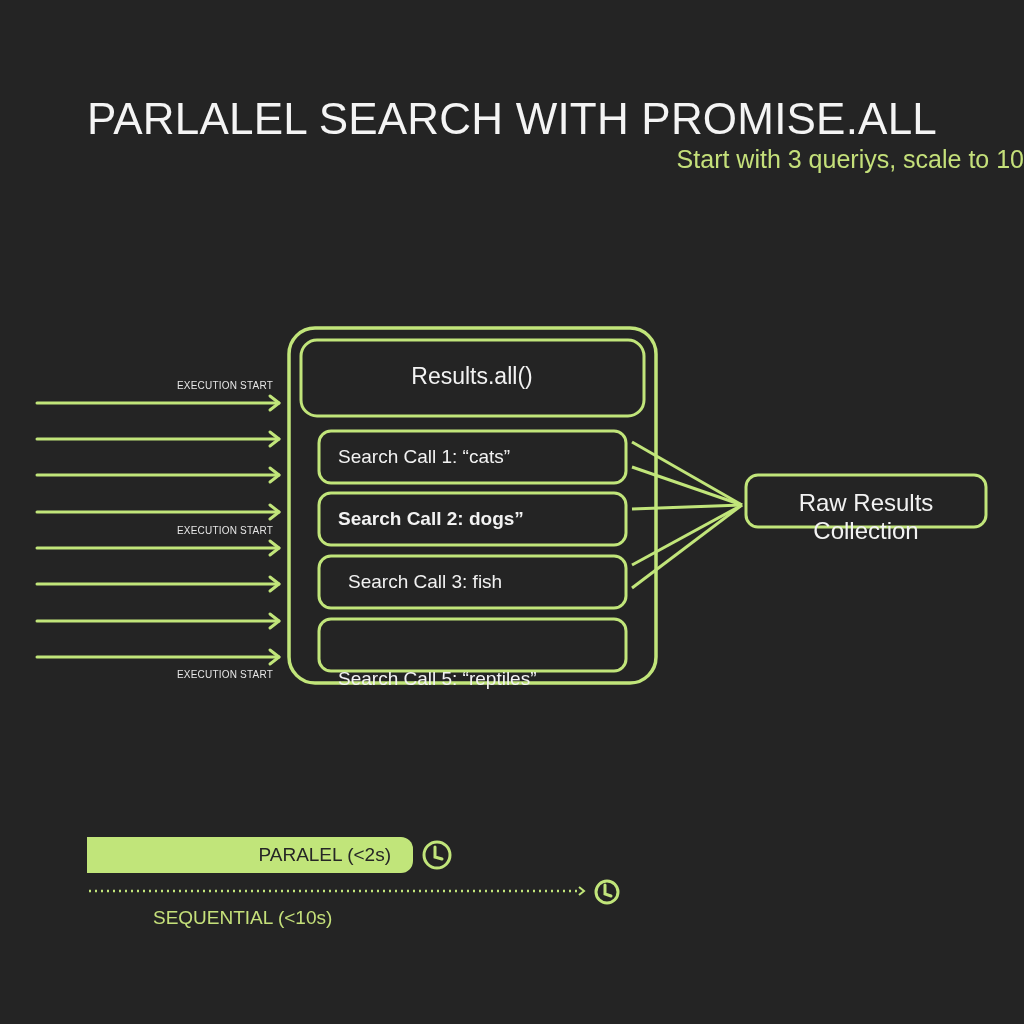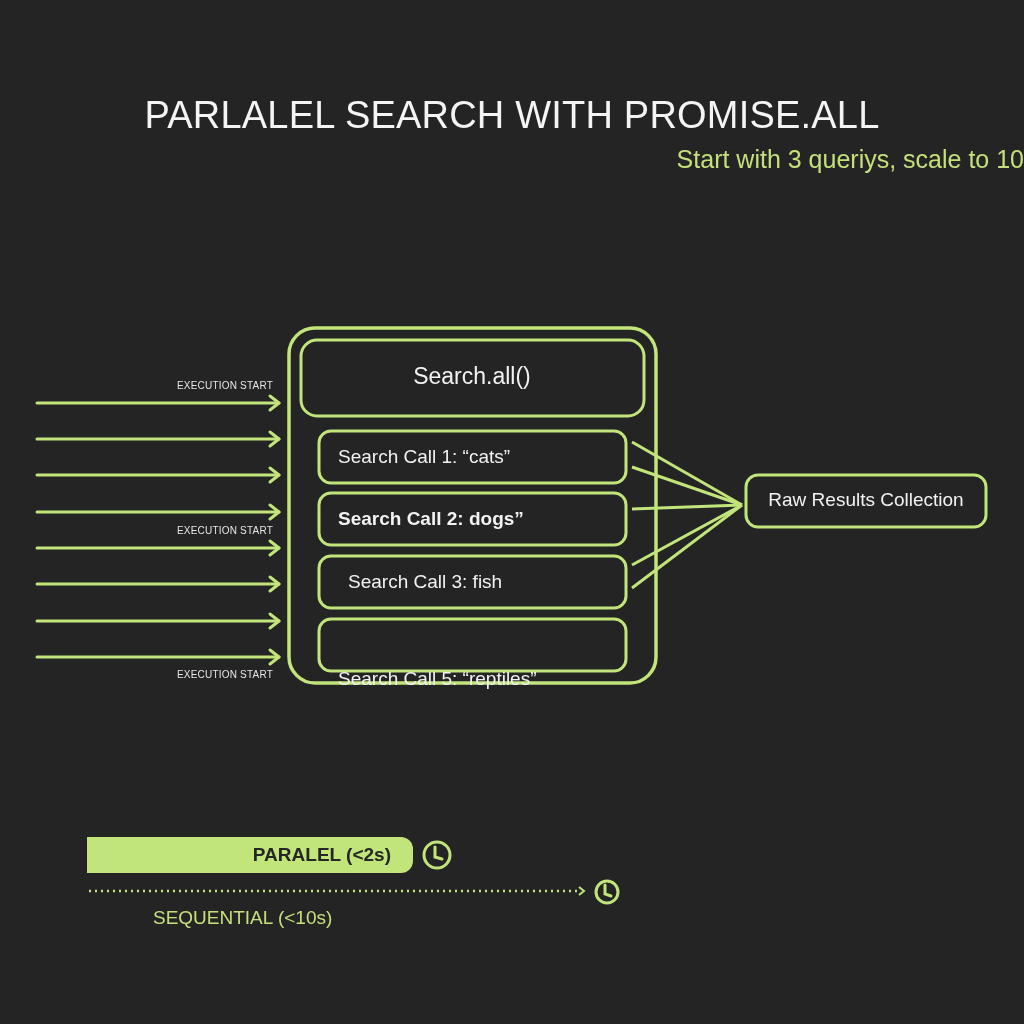--- a/index.html
+++ b/index.html
@@ -4,48 +4,48 @@
 <style>
   html, body { margin:0; padding:0; }
   body {
     width:1024px; height:1024px; overflow:hidden;
     background:#242424;
     font-family:"Liberation Sans", sans-serif;
     position:relative;
   }
   .title {
     position:absolute; left:0; width:1024px; top:94px;
-    text-align:center; color:#f4f4f4; font-size:38px; letter-spacing:0.2px;
+    text-align:center; color:#f4f4f4; font-size:44px; letter-spacing:0.2px;
   }
   .subtitle {
     position:absolute; left:0; width:1024px; top:145px;
     text-align:right; color:#c5e07a; font-size:25px;
   }
   svg.diagram { position:absolute; left:0; top:0; }
   .exec-label {
     position:absolute; color:#e6e6e6; font-size:10px; letter-spacing:0.2px;
     width:100px; text-align:center;
   }
   .box-text {
     position:absolute; color:#f2f2f2; font-size:19px;
   }
   .promise-text {
     position:absolute; left:300px; width:344px; top:363px;
     text-align:center; color:#f2f2f2; font-size:23px;
   }
   .raw-text {
     position:absolute; left:746px; width:240px; top:489px;
-    text-align:center; color:#f2f2f2; font-size:19px;
+    text-align:center; color:#f2f2f2; font-size:24px;
   }
   .parallel-bar {
     position:absolute; left:87px; top:837px; width:326px; height:36px;
     background:#c1e57a; border-radius:0 12px 12px 0;
   }
   .parallel-label {
-    position:absolute; right:22px; top:7px; color:#262626; font-size:19px;font-weight:bold;
+    position:absolute; right:22px; top:7px; color:#262626; font-size:19px;
   }
   .sequential-label {
     position:absolute; left:113px; top:907px; color:#c5e07a; font-size:19px;margin-left:40px;
   }
 </style>
 </head>
 <body>
 
 <div class="title">PARLALEL SEARCH WITH PROMISE.ALL</div>
 <div class="subtitle">Start with 3 queriys, scale to 10</div>
@@ -114,21 +114,21 @@
   <g stroke="#c1e57a" fill="none" stroke-width="3" stroke-linecap="round">
     <circle cx="607" cy="892" r="11"></circle>
     <polyline points="605,885 605,894 611,896"></polyline>
   </g>
 </svg>
 
 <div class="exec-label" style="left:175px; top:380px;">EXECUTION START</div>
 <div class="exec-label" style="left:175px; top:525px;">EXECUTION START</div>
 <div class="exec-label" style="left:175px; top:669px;">EXECUTION START</div>
 
-<div class="promise-text">Search.all()</div>
+<div class="promise-text">Results.all()</div>
 
 <div class="box-text" style="left:338px; top:446px;text-align:center;">Search Call 1: “cats”</div>
 <div class="box-text" style="left:338px; top:508px;font-weight:bold;">Search Call 2: dogs”</div>
 <div class="box-text" style="left:348px; top:571px;">Search Call 3: fish</div>
 <div class="box-text" style="left:338px; top:668px;">Search Call 5: “reptiles”</div>
 
 <div class="raw-text">Raw Results Collection</div>
 
 <div class="parallel-bar">
   <span class="parallel-label">PARALEL (&lt;2s)</span>

